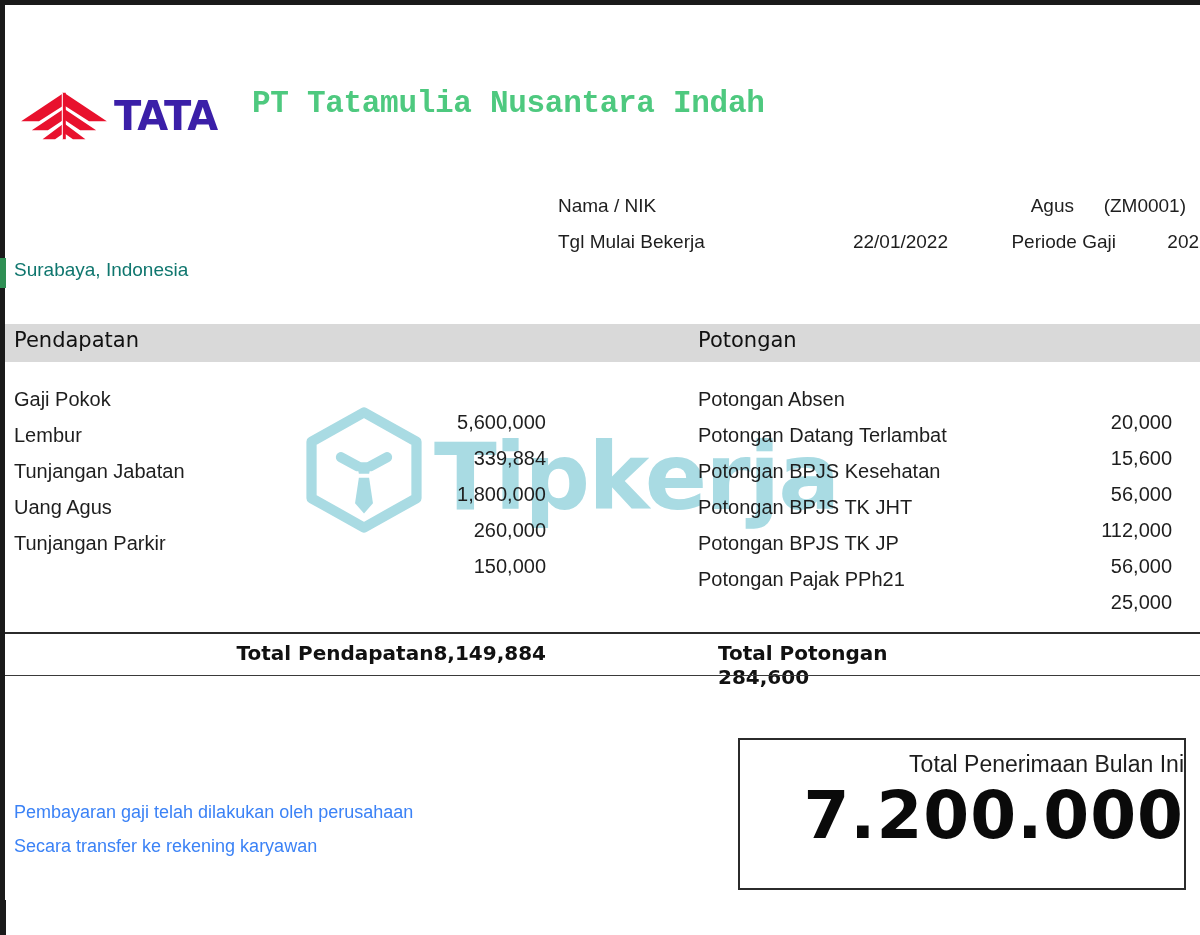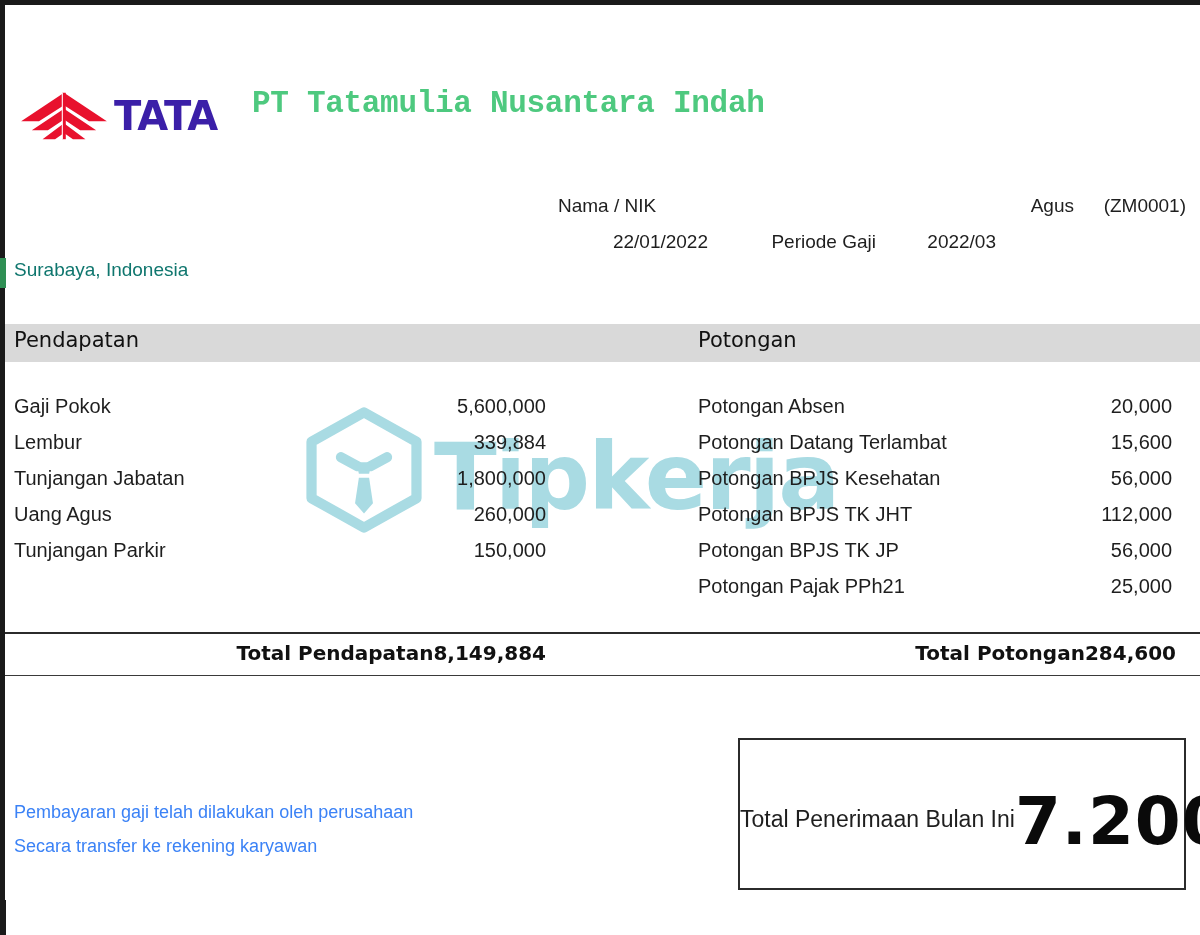--- a/index.html
+++ b/index.html
@@ -162,23 +162,23 @@
     top: 388px;
     z-index: 3;
     font-size: 20px;
     color: #1e1e1e;
   }
   .items.left  { left: 14px;  width: 532px; }
   .items.right { left: 698px; width: 474px; }
   .item-row {
     height: 36px;
     display: flex;
-    align-items: center;
     justify-content: space-between;
     white-space: nowrap;
+    flex-direction: column;
   }
   .item-label { flex: 1 1 auto; }
   .item-value { flex: 0 0 auto; text-align: right; }
 
   
   .total-rule {
     position: absolute;
     left: 5px; top: 632px;
     width: 1195px; height: 2px;
     background: #2b2b2b;
@@ -197,21 +197,21 @@
     z-index: 3;
     font-family: "DejaVu Sans", sans-serif;
     font-size: 20px;
     font-weight: 700;
     color: #111111;
     display: flex;
     justify-content: flex-end;
     white-space: nowrap;
   }
   .totals.left  { left: 14px;  width: 532px; }
-  .totals.right { left: 702px; width: 474px; }
+  .totals.right { left: 718px; width: 474px; flex-direction: column; }
 
   
   .notes {
     position: absolute;
     left: 14px; top: 795px;
     z-index: 3;
     font-size: 18px;
     color: #3b82f6;
   }
   .notes div { height: 34px; display: flex; align-items: center; white-space: nowrap; }
@@ -219,22 +219,22 @@
   
   .netbox {
     position: absolute;
     left: 738px; top: 738px;
     width: 448px; height: 152px;
     border: 2px solid #2b2b2b;
     background: #ffffff;
     z-index: 3;
     box-sizing: border-box;
     display: flex;
-    flex-direction: row;
-    align-items: center;
+    flex-direction: column;
+    align-items: flex-end;
     justify-content: flex-start;
     padding-top: 12px;
   }
   .netbox-label {
     font-size: 23px;
     color: #1e1e1e;
     line-height: 1.1;
     white-space: nowrap;
   }
   .netbox-amount {
@@ -282,20 +282,21 @@
   <div class="company-title">PT Tatamulia Nusantara Indah</div>
   <div class="location">Surabaya, Indonesia</div>
 
   <div class="meta">
     <div class="meta-row">
       <span class="m-label">Nama / NIK</span>
       <span class="m-wide">Agus</span>
       <span class="m-end">(ZM0001)</span>
     </div>
     <div class="meta-row">
+      <span class="m-label">Tgl Mulai Bekerja</span>
       <span class="m-mid">22/01/2022</span>
       <span class="m-mid2">Periode Gaji</span>
       <span class="m-end">2022/03</span>
     </div>
   </div>
 
   <div class="band"></div>
   <div class="band-title left">Pendapatan</div>
   <div class="band-title right">Potongan</div>
 

